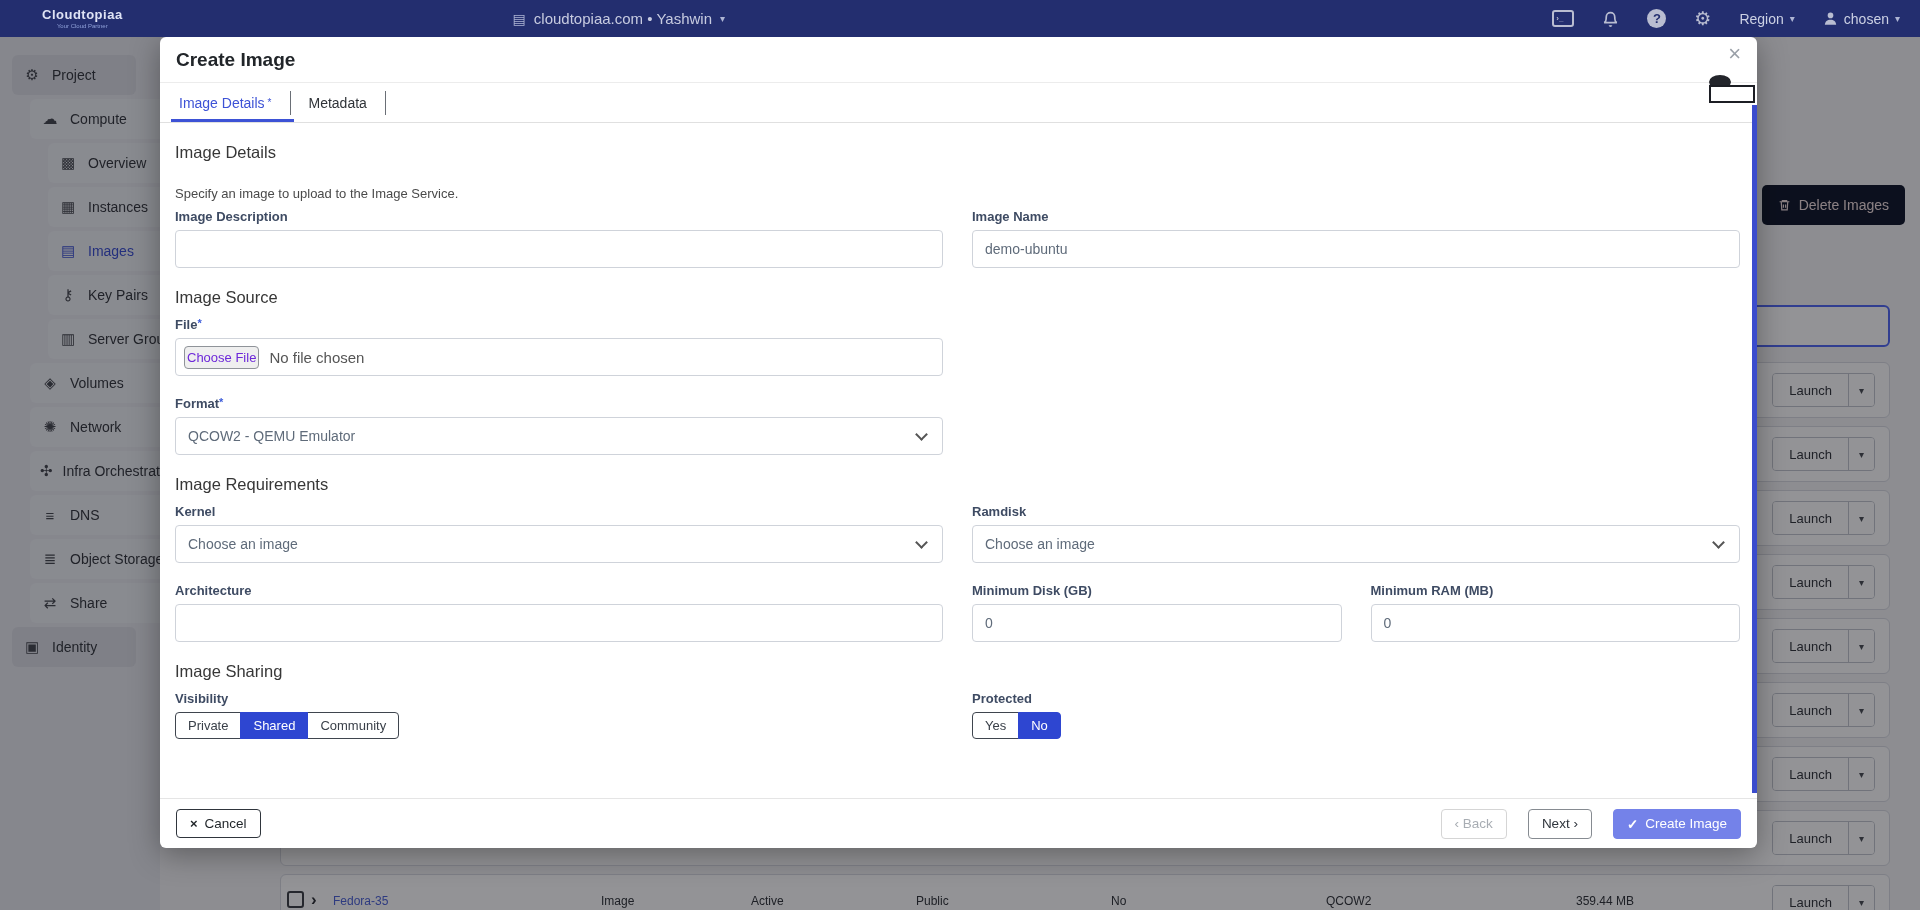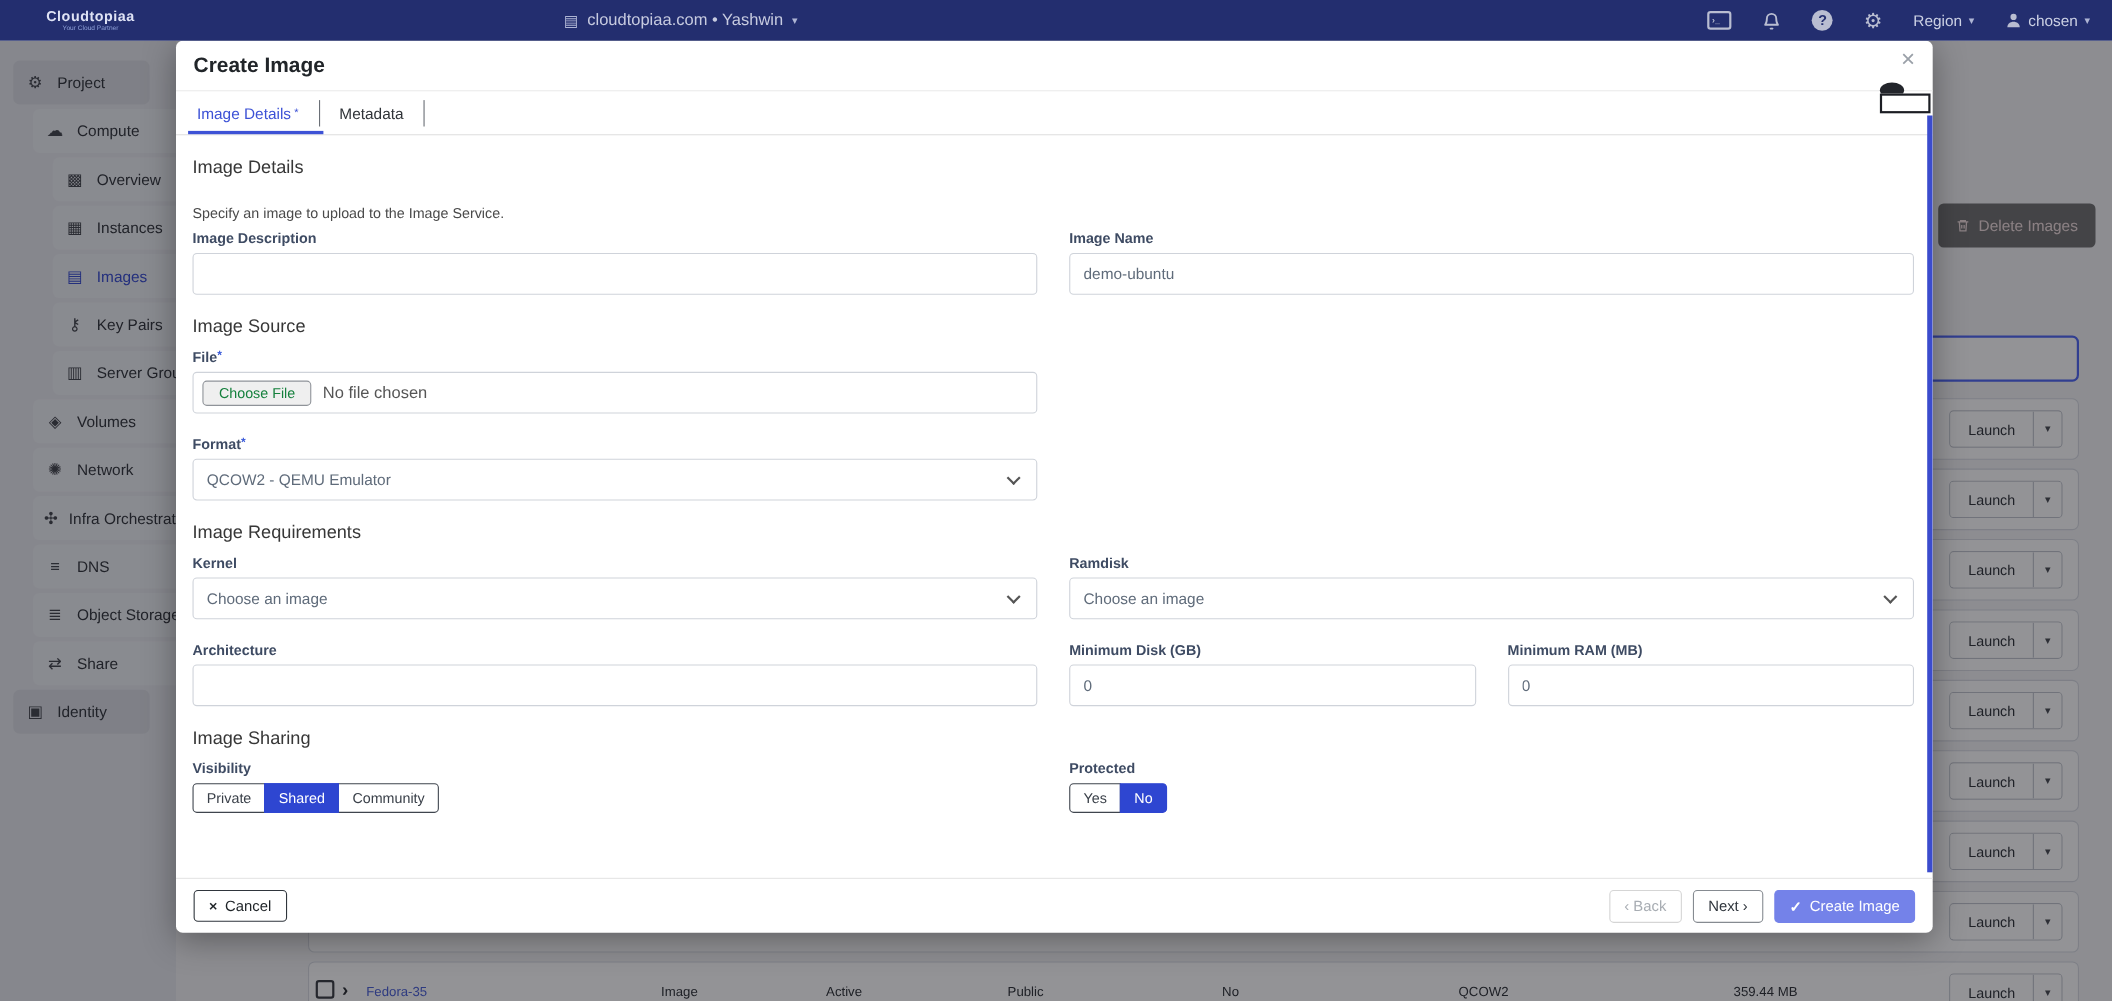--- a/index.html
+++ b/index.html
@@ -25,21 +25,21 @@
   .side-item { display:flex; align-items:center; gap:10px; height:40px; margin-bottom:4px; border-radius:6px; background:#eef0f4; padding-left:10px; width:150px; cursor:pointer; }
   .side-item.l0 { margin-left:12px; background:#dcdee5; width:124px; }
   .side-item.l1 { margin-left:30px; width:138px; }
   .side-item.l2 { margin-left:48px; width:138px; }
   .side-icon { font-size:15px; color:#45484f; width:20px; text-align:center; }
   .side-label { font-size:14px; color:#33373d; white-space:nowrap; }
   .side-item.active .side-label, .side-item.active .side-icon { color:#3a4fd2; }
 
   
   .content { position:absolute; left:160px; top:37px; right:0; bottom:0; background:#f4f5f7; overflow:hidden; z-index:1; }
-  .delete-btn { position:absolute; right:15px; top:148px; height:40px; padding:0 16px; background:#737373; border:none; border-radius:5px; color:#f0dede; font-size:14px; display:flex; align-items:center; gap:8px; cursor:pointer; }
+  .delete-btn { position:absolute; right:15px; top:148px; height:40px; padding:0 16px; background:#0f172a; border:none; border-radius:5px; color:#f0dede; font-size:14px; display:flex; align-items:center; gap:8px; cursor:pointer; }
   .filter-bar { position:absolute; left:120px; right:30px; top:268px; height:42px; background:#fff; border:2px solid #5068f5; border-radius:6px; }
   .row-card { position:absolute; left:120px; right:30px; height:56px; background:#fff; border:1px solid #d9dce3; border-radius:6px; }
   .launch-group { position:absolute; right:14px; top:10px; height:34px; display:flex; border:1px solid #c3c7cf; border-radius:4px; overflow:hidden; background:#fff; }
   .launch-main { padding:0 16px; font-size:13px; color:#30343a; background:#fff; border:none; cursor:pointer; display:flex; align-items:center; }
   .launch-caret { width:26px; border:none; border-left:1px solid #c3c7cf; background:#fff; color:#4a4e55; font-size:10px; cursor:pointer; display:flex; align-items:center; justify-content:center; }
   .rowcell { position:absolute; top:19px; font-size:12px; color:#2f3338; }
   .row-check { position:absolute; left:6px; top:16px; width:17px; height:17px; border:2px solid #3c3f44; border-radius:3px; background:#fff; cursor:pointer; }
   .row-chevron { position:absolute; left:30px; top:15px; font-size:17px; font-weight:bold; color:#2b2e33; cursor:pointer; }
   .row-name { color:#4c62d8; cursor:pointer; }
 
@@ -64,35 +64,35 @@
   .modal-body { flex:1; overflow:hidden; padding:20px 17px 0 15px; }
   .section { margin-top:20px; }
   .section:first-child { margin-top:0; }
   .section-h { font-size:16.5px; font-weight:normal; color:#373737; margin-bottom:10px; }
   .help-text { font-size:13px; color:#4a4a4a; margin-bottom:8px;margin-top:24px; }
   .grid2 { display:grid; grid-template-columns:1fr 1fr; column-gap:29px; margin-bottom:20px; }
   .fgroup label { display:block; font-size:13px; font-weight:bold; color:#3e4b63; margin-bottom:6px; }
   .req { color:#3b5bd9; font-size:11px; vertical-align:top; }
   .tinput { width:100%; height:38px; border:1px solid #cfd3da; border-radius:4px; padding:0 12px; font-size:14px; color:#5f6b7a; font-family:"Liberation Sans", sans-serif; background:#fff; }
   .filebox { width:100%; height:38px; border:1px solid #cfd3da; border-radius:4px; display:flex; align-items:center; padding-left:8px; gap:10px; cursor:pointer; background:#fff; }
-  .choose-btn { border:1px solid #8f9399; background:#efefef; border-radius:4px; padding:3px 14px; font-size:13px; color:#15803d; cursor:pointer; }
+  .choose-btn { border:1px solid #8f9399; background:#efefef; border-radius:4px; padding:3px 2px; font-size:13px; color:#6d28d9; cursor:pointer; }
   .nofile { font-size:15px; color:#555; }
   .selectbox { width:100%; height:38px; border:1px solid #cfd3da; border-radius:4px; display:flex; align-items:center; padding:0 12px; font-size:14px; color:#5f6b7a; position:relative; cursor:pointer; background:#fff; }
   .sel-chevron { position:absolute; right:16px; top:12px; width:9px; height:9px; border-right:2px solid #555; border-bottom:2px solid #555; transform:rotate(45deg); }
   .toggle-group { display:inline-flex; }
   .tbtn { border:1px solid #3f454e; background:#fff; color:#3a4049; font-size:13px; padding:5px 12px; cursor:pointer; margin-left:-1px; }
   .tbtn:first-child { border-radius:4px 0 0 4px; margin-left:0; }
   .tbtn:last-child { border-radius:0 4px 4px 0; }
   .tbtn.on { background:#2e46d1; border-color:#2e46d1; color:#fff; position:relative; z-index:1; }
 
   .modal-footer { height:50px; border-top:1px solid #e5e5e5; display:flex; align-items:center; padding:0 16px; }
   .btn { font-size:13.5px; border-radius:4px; padding:6px 13px; cursor:pointer; background:#fff; font-family:"Liberation Sans", sans-serif; }
   .btn-cancel { border:1px solid #2f353c; color:#1f2428; display:flex; gap:7px; align-items:center; }
   .btn-x { font-weight:bold; font-size:13px; }
-  .footer-right { margin-left:auto; display:flex; gap:10px; }
+  .footer-right { margin-left:auto; display:flex; gap:21px; }
   .btn-back { border:1px solid #d5d5d5; color:#a8adb3; }
   .btn-next { border:1px solid #868b91; color:#2f353c; }
   .btn-create { border:1px solid #7482e9; background:#7482e9; color:#fff; display:flex; gap:7px; align-items:center; }
   .check-glyph { font-weight:bold; }
 </style>
 </head>
 <body>
 
 <div class="topbar">
   <div class="logo-block">

